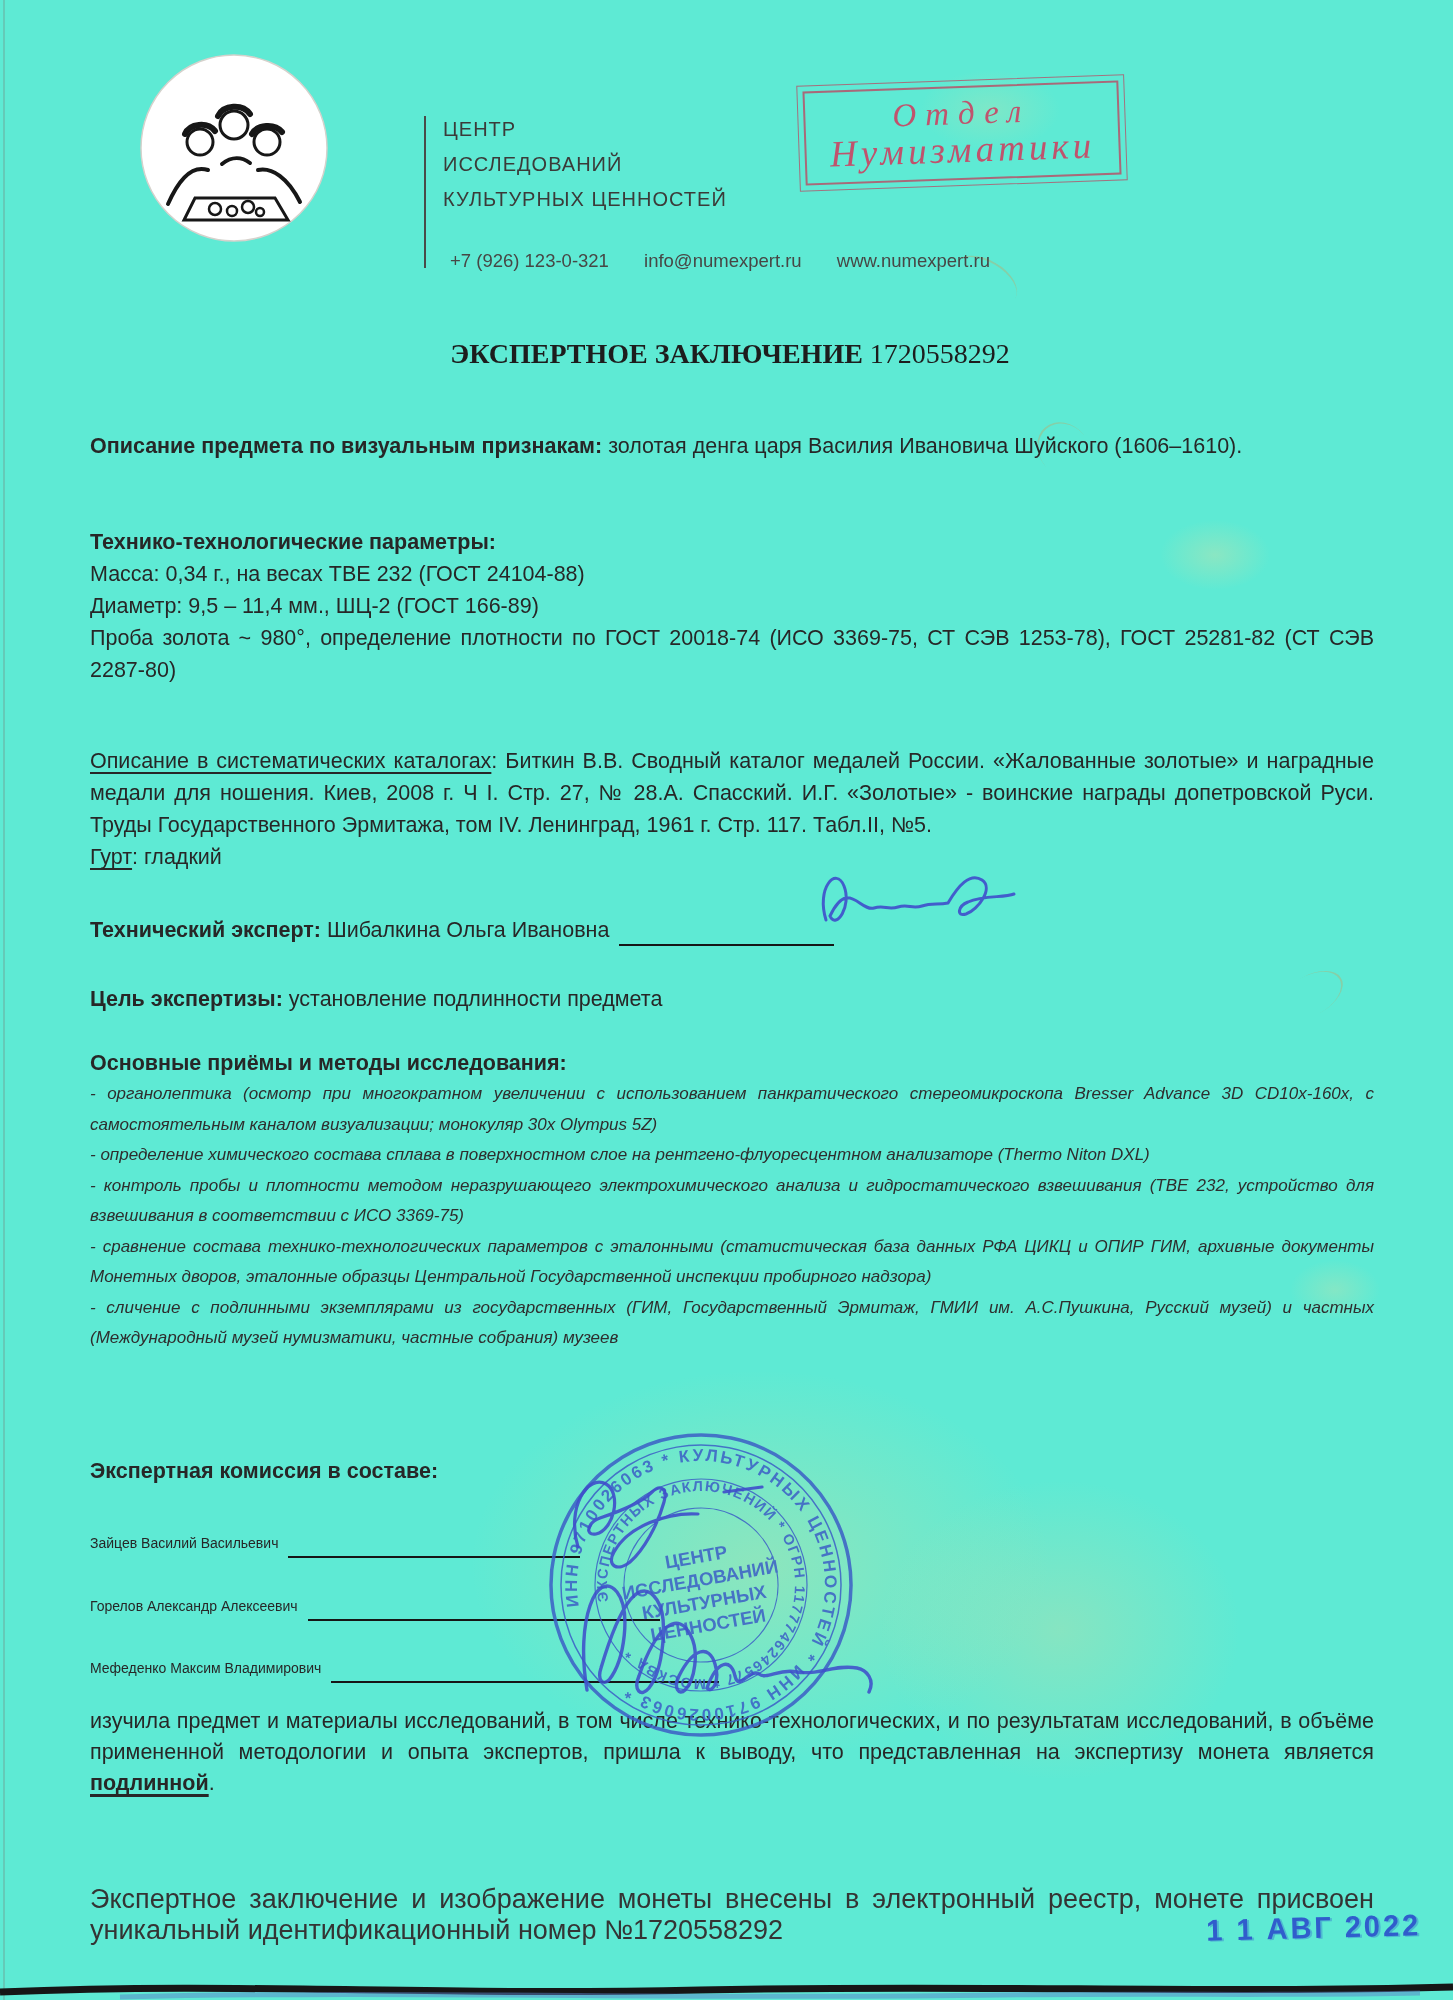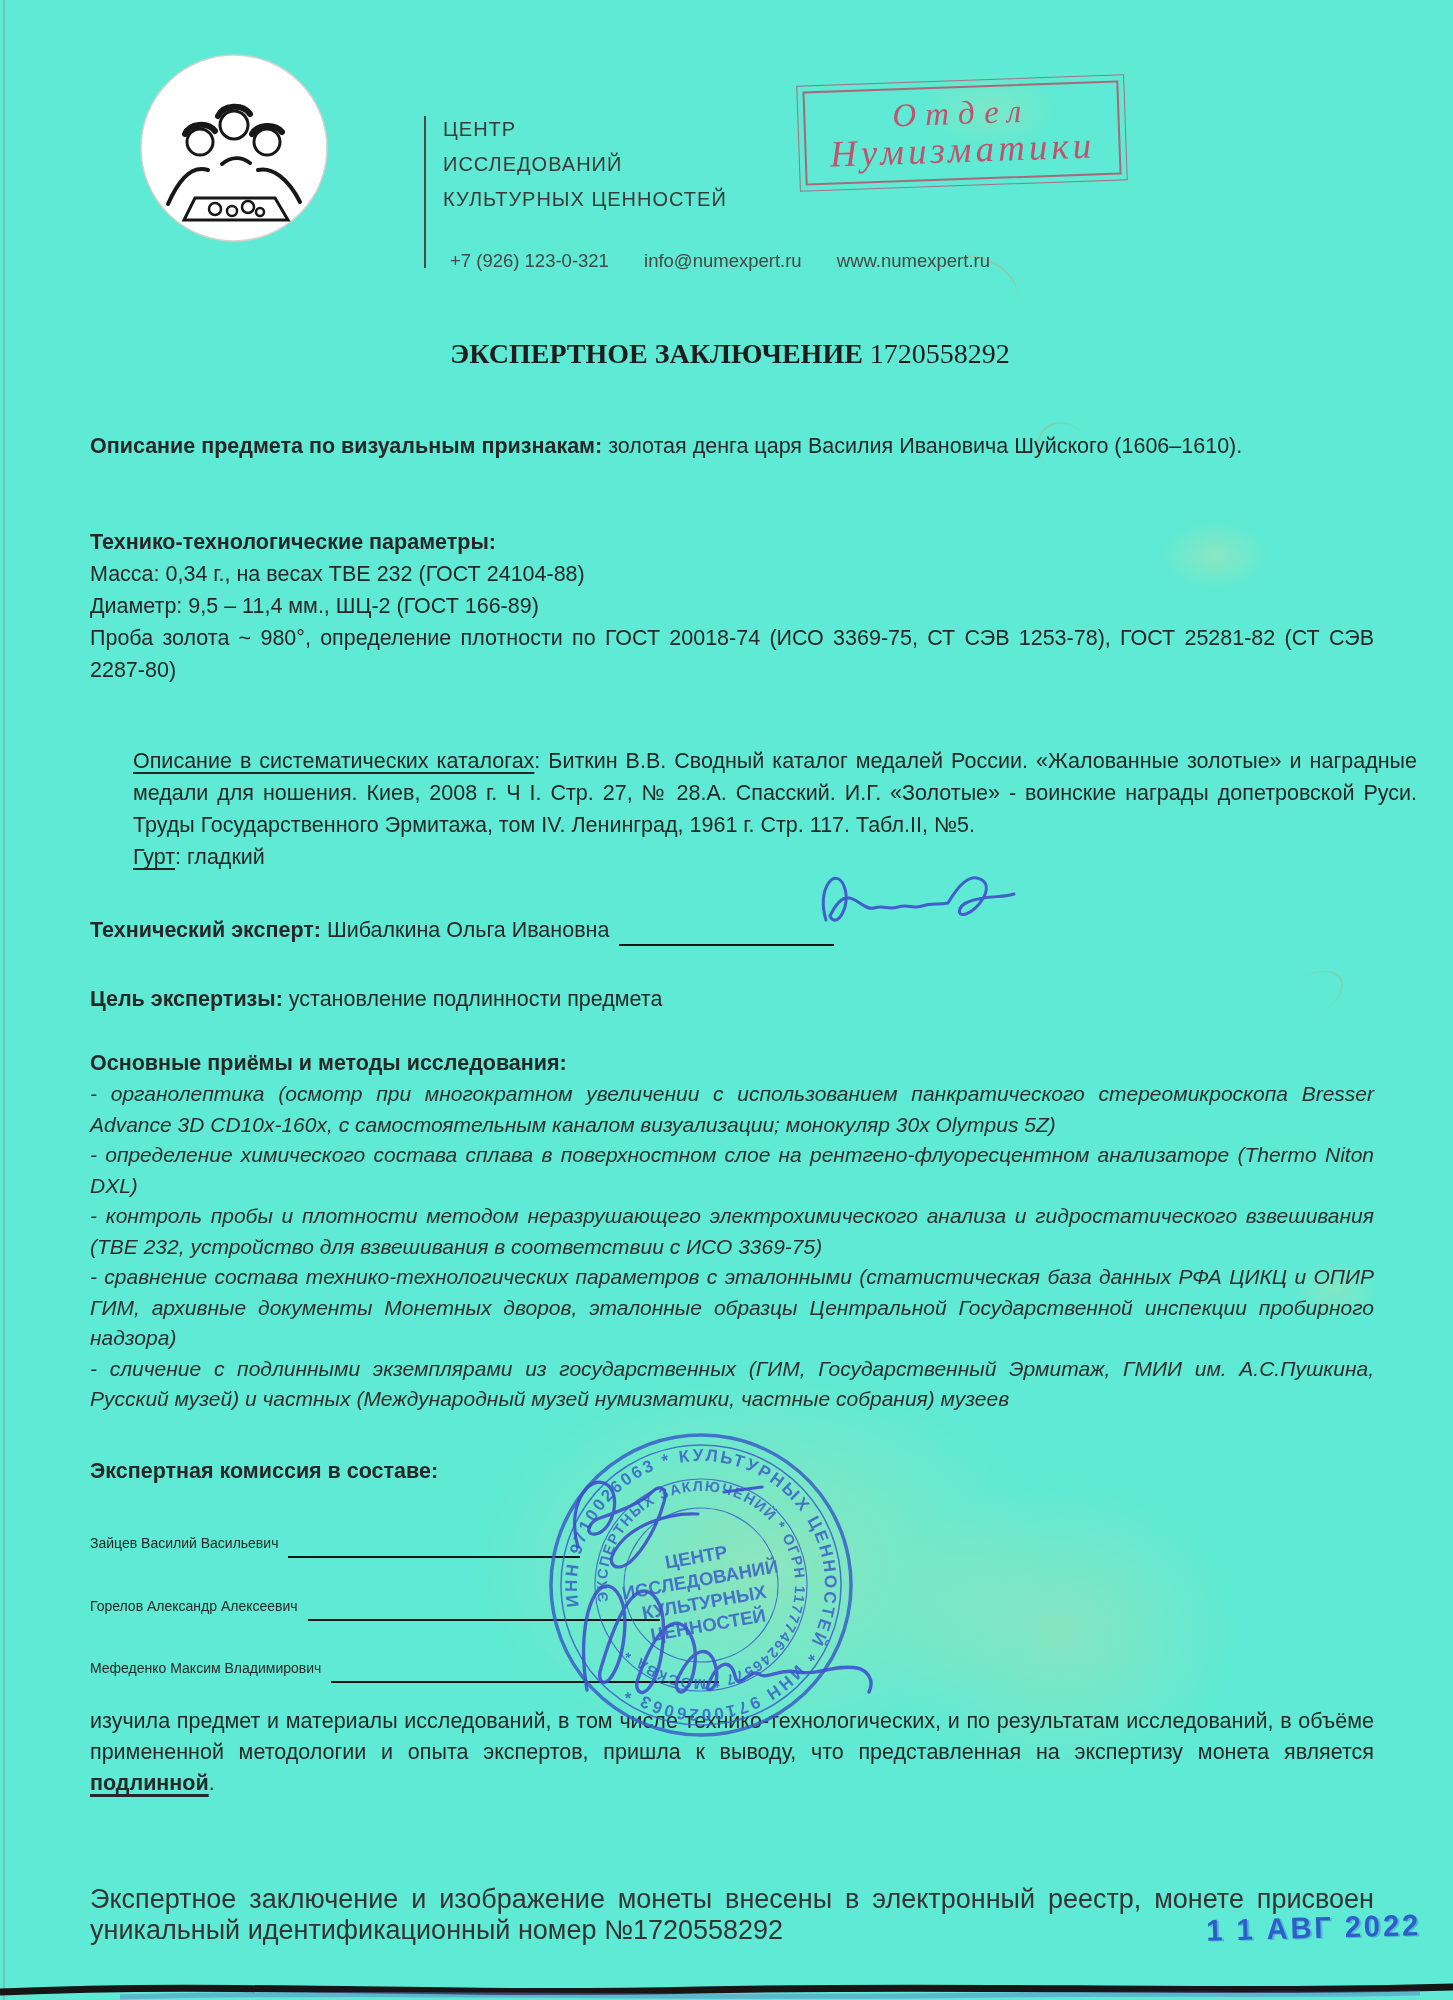--- a/index.html
+++ b/index.html
@@ -35,27 +35,27 @@
   .title{left:85px; top:338px; width:1290px; text-align:center; z-index:2;
          font-family:"Liberation Serif",serif; font-size:28px; color:#1d1d1d;}
   .title b{font-weight:700;}
   
   .tx{left:90px; width:1284px; z-index:2; font-size:21.5px; line-height:32px;
       text-align:justify; color:#272727;}
   .bold{font-weight:700;}
   .u{ text-decoration:underline; text-decoration-thickness:2px; text-underline-offset:4px;}
   .desc{top:430px;}
   .tech{top:526px;}
-  .catalog{top:745px;margin-left:43px;}
+  .catalog{top:745px;}
   .red-letter{color:#a8543a;}
   .expert-row{top:914px; display:flex; align-items:flex-end;}
   .sig-underline{height:24px; border-bottom:2.5px solid #161616; margin-left:10px;}
   .purpose{top:983px;}
   .methods{top:1047px;}
-  .methods .items{font-style:italic; font-size:21px; line-height:30.5px; color:#2e2e2e;}
+  .methods .items{font-style:italic; font-size:17px; line-height:30.5px; color:#2e2e2e;}
   .commission-h{top:1455px;}
   .member-row{display:flex; align-items:flex-end; left:90px; z-index:2;
               font-size:14px; line-height:30px; color:#272727;}
   .conclusion{top:1706px; line-height:31px;}
   .verdict{font-weight:700; text-decoration:underline; text-decoration-thickness:2.5px; text-underline-offset:4px;}
   .footer{top:1884px; font-size:27px; line-height:31px; color:#343434;}
   
   .round-stamp{left:546px; top:1430px; width:310px; height:310px; z-index:3;
                opacity:.85; transform:rotate(-10deg);}
   .sig{z-index:4;}

